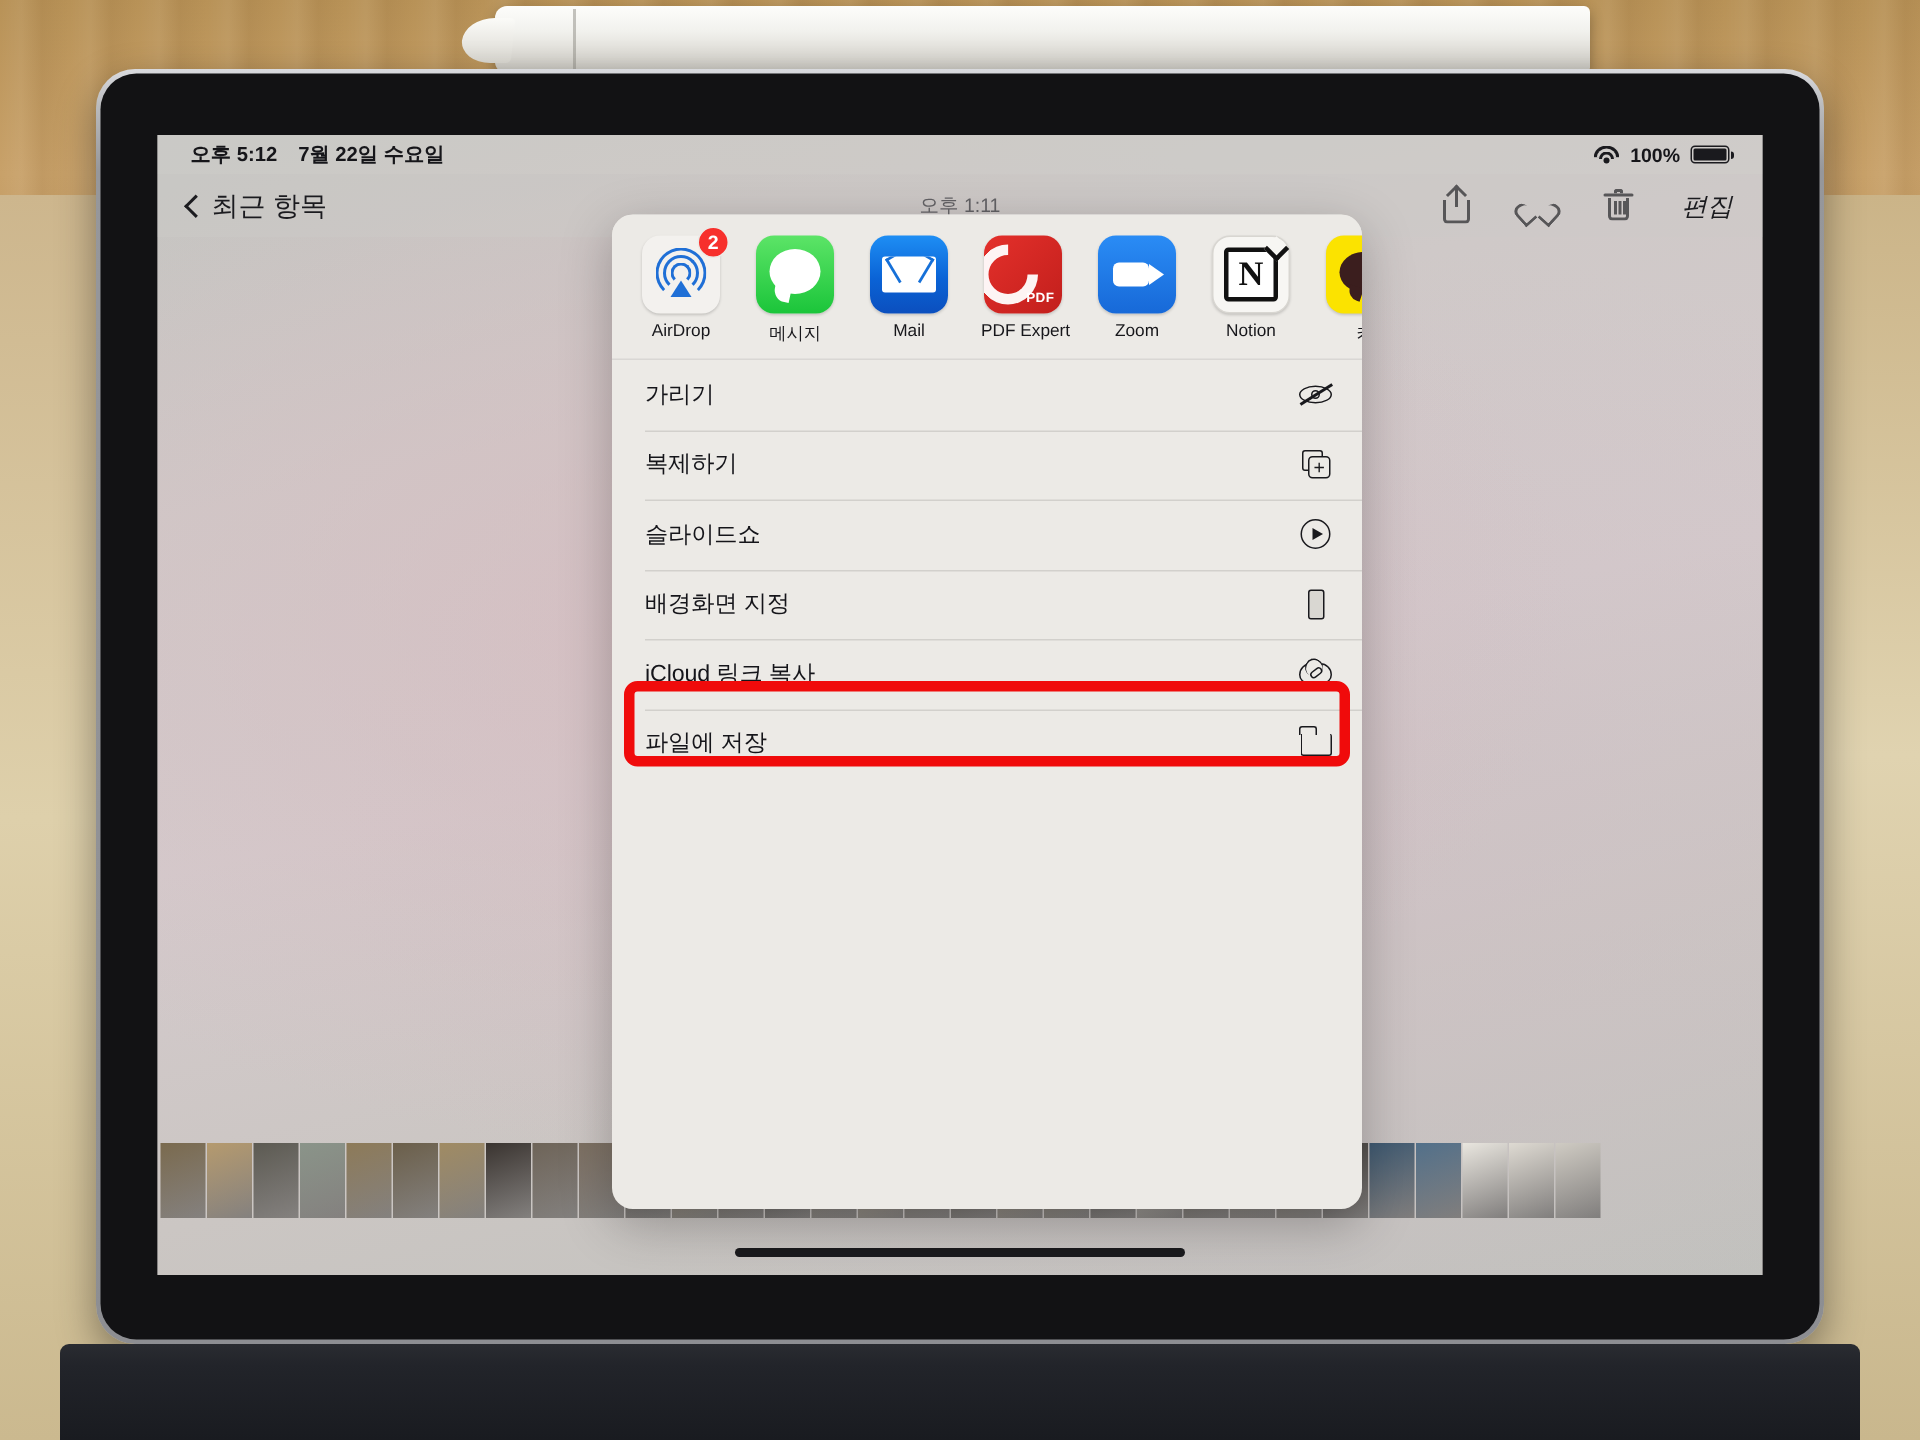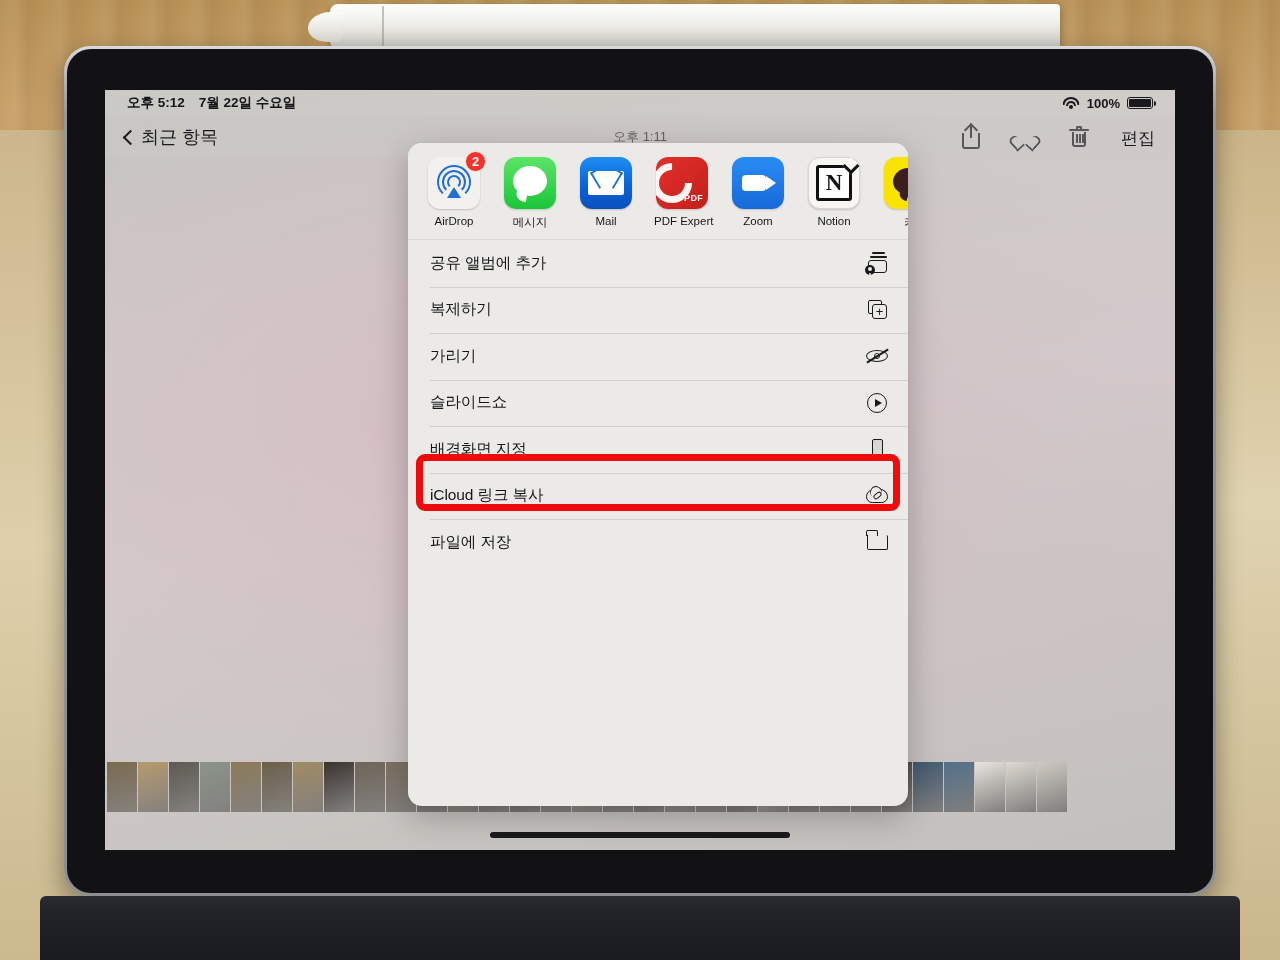--- a/index.html
+++ b/index.html
@@ -107,21 +107,21 @@
     padding:0 20px; background:rgba(205,203,199,.42);
   }
   #nav-back { display:flex; align-items:center; gap:5px; color:#1b1b1f; font-size:18px; }
   .chev-l {
     width:11px; height:11px; border-left:2.6px solid #1b1b1f; border-bottom:2.6px solid #1b1b1f;
     transform:rotate(45deg); display:inline-block;
   }
   #nav-title { position:absolute; left:0; right:0; text-align:center; pointer-events:none; }
   #nav-title .t1 { font-size:17px; font-weight:600; color:#17171b; line-height:1.05; }
   #nav-title .t2 { font-size:13px; color:#3b3b40; opacity:.72; }
-  #nav-actions { display:flex; align-items:flex-end; gap:30px; margin-left:auto; }
+  #nav-actions { display:flex; align-items:center; gap:30px; margin-left:auto;font-style:italic; }
   .nav-ico { width:24px; height:26px; position:relative; opacity:.72; }
   
   .ico-share .bx { position:absolute; left:3px; top:9px; width:18px; height:16px;
     border:2px solid #2a2a2e; border-top:none; border-radius:0 0 3px 3px; }
   .ico-share .ar { position:absolute; left:11px; top:1px; width:2px; height:13px; background:#2a2a2e; }
   .ico-share .ar::before { content:""; position:absolute; left:-4px; top:0;
     width:8px; height:8px; border-left:2px solid #2a2a2e; border-top:2px solid #2a2a2e;
     transform:rotate(45deg); }
   
   .ico-heart { }
@@ -511,44 +511,35 @@
           <div class="app">
             <div class="app-ico ic-kakao">
               <div class="k"></div>
             </div>
             <div class="app-label">카</div>
           </div>
         </div>
 
       <div id="action-list">
           <div class="act-row">
-            <span class="act-label">공유 앨범에 추가</span>
-            <span class="act-ico ai-alb">
-              <span class="top"></span>
-              <span class="top2"></span>
-              <span class="box"></span>
-              <span class="cc person"></span>
+            <span class="act-label">가리기</span>
+            <span class="act-ico ai-hide">
+              <span class="eye"></span>
+              <span class="pupil"></span>
+              <span class="slash"></span>
             </span>
           </div>
           <div class="act-row">
             <span class="act-label">복제하기</span>
             <span class="act-ico ai-dup">
               <span class="b1"></span>
               <span class="b2">+</span>
             </span>
           </div>
           <div class="act-row">
-            <span class="act-label">가리기</span>
-            <span class="act-ico ai-hide">
-              <span class="eye"></span>
-              <span class="pupil"></span>
-              <span class="slash"></span>
-            </span>
-          </div>
-          <div class="act-row">
             <span class="act-label">슬라이드쇼</span>
             <span class="act-ico ai-play">
               <span class="c"></span>
               <span class="t"></span>
             </span>
           </div>
           <div class="act-row">
             <span class="act-label">배경화면 지정</span>
             <span class="act-ico ai-wall">
               <span class="r"></span>

